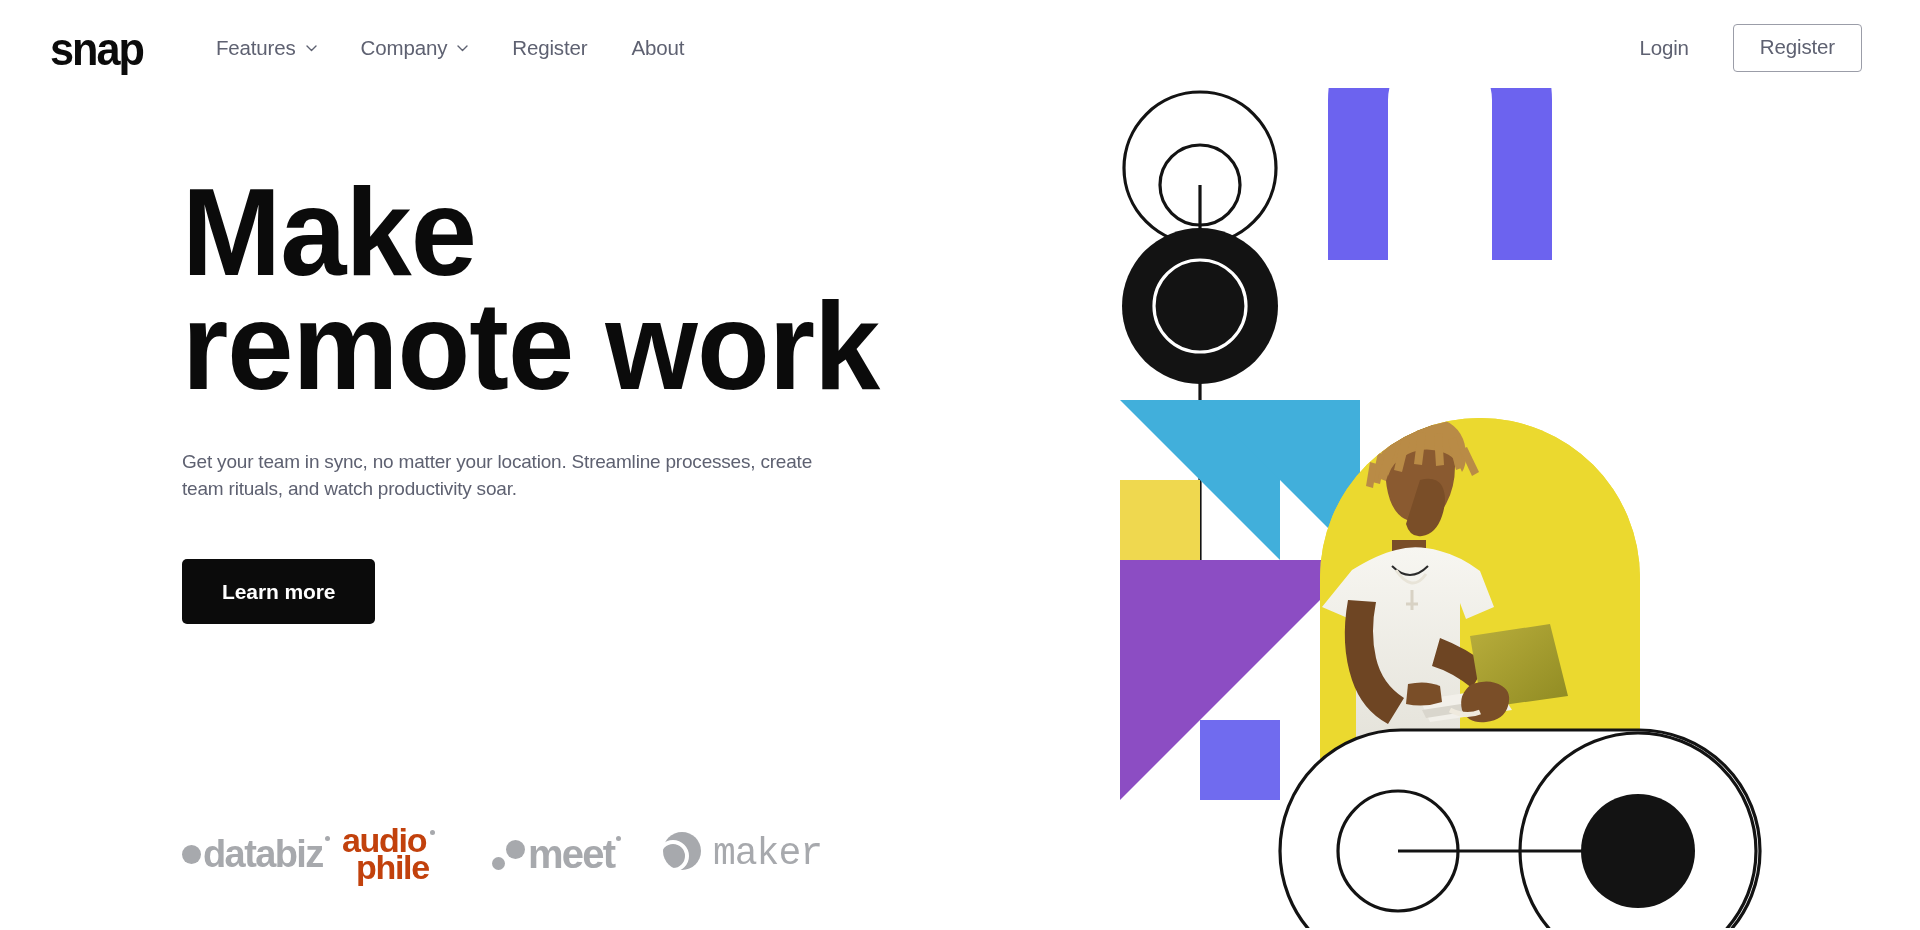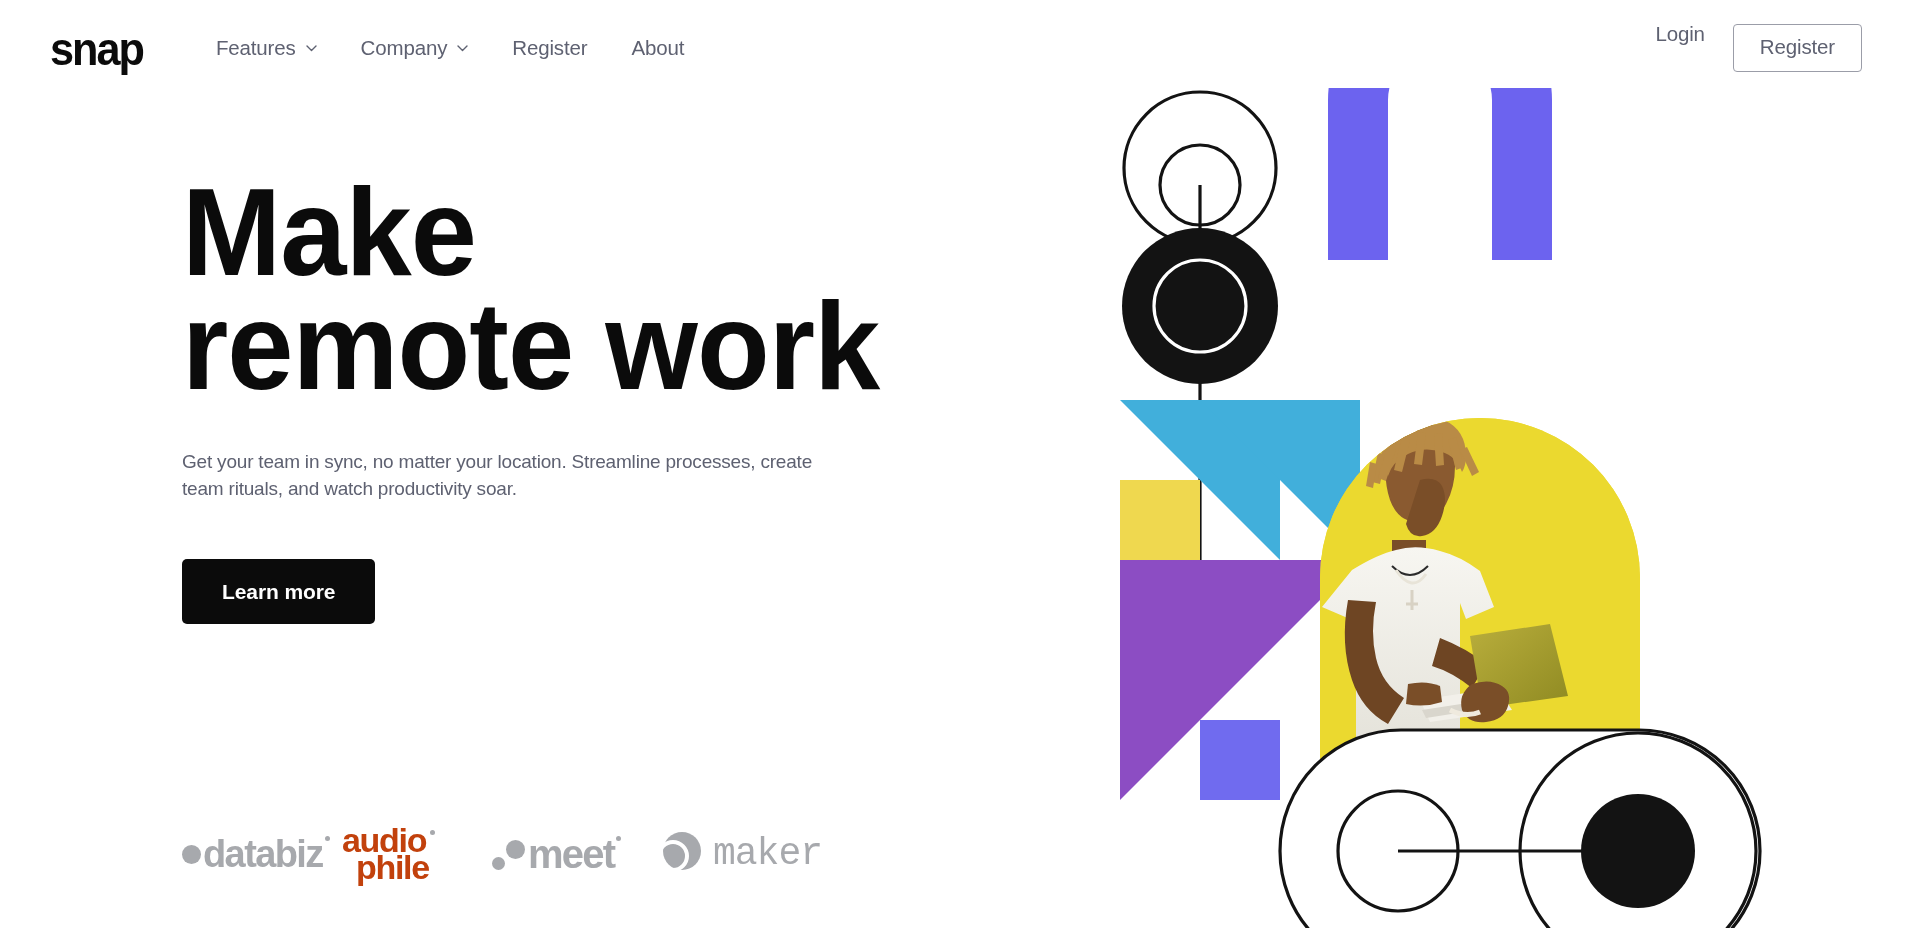--- a/index.html
+++ b/index.html
@@ -61,22 +61,22 @@
     width: 11px;
     height: 7px;
     flex: none;
     display: block;
   }
   .chev svg { display: block; }
 
   .header-right {
     margin-left: auto;
     display: flex;
-    align-items: flex-start;
-    gap: 28px;
+    align-items: center;
+    gap: 44px;
     padding-right: 8px;
   }
   .login-link {
     font-size: 20.5px;
     color: #5e6171;
     letter-spacing: -0.15px;
     cursor: pointer;
     line-height: 1;
   }
   .register-btn {

